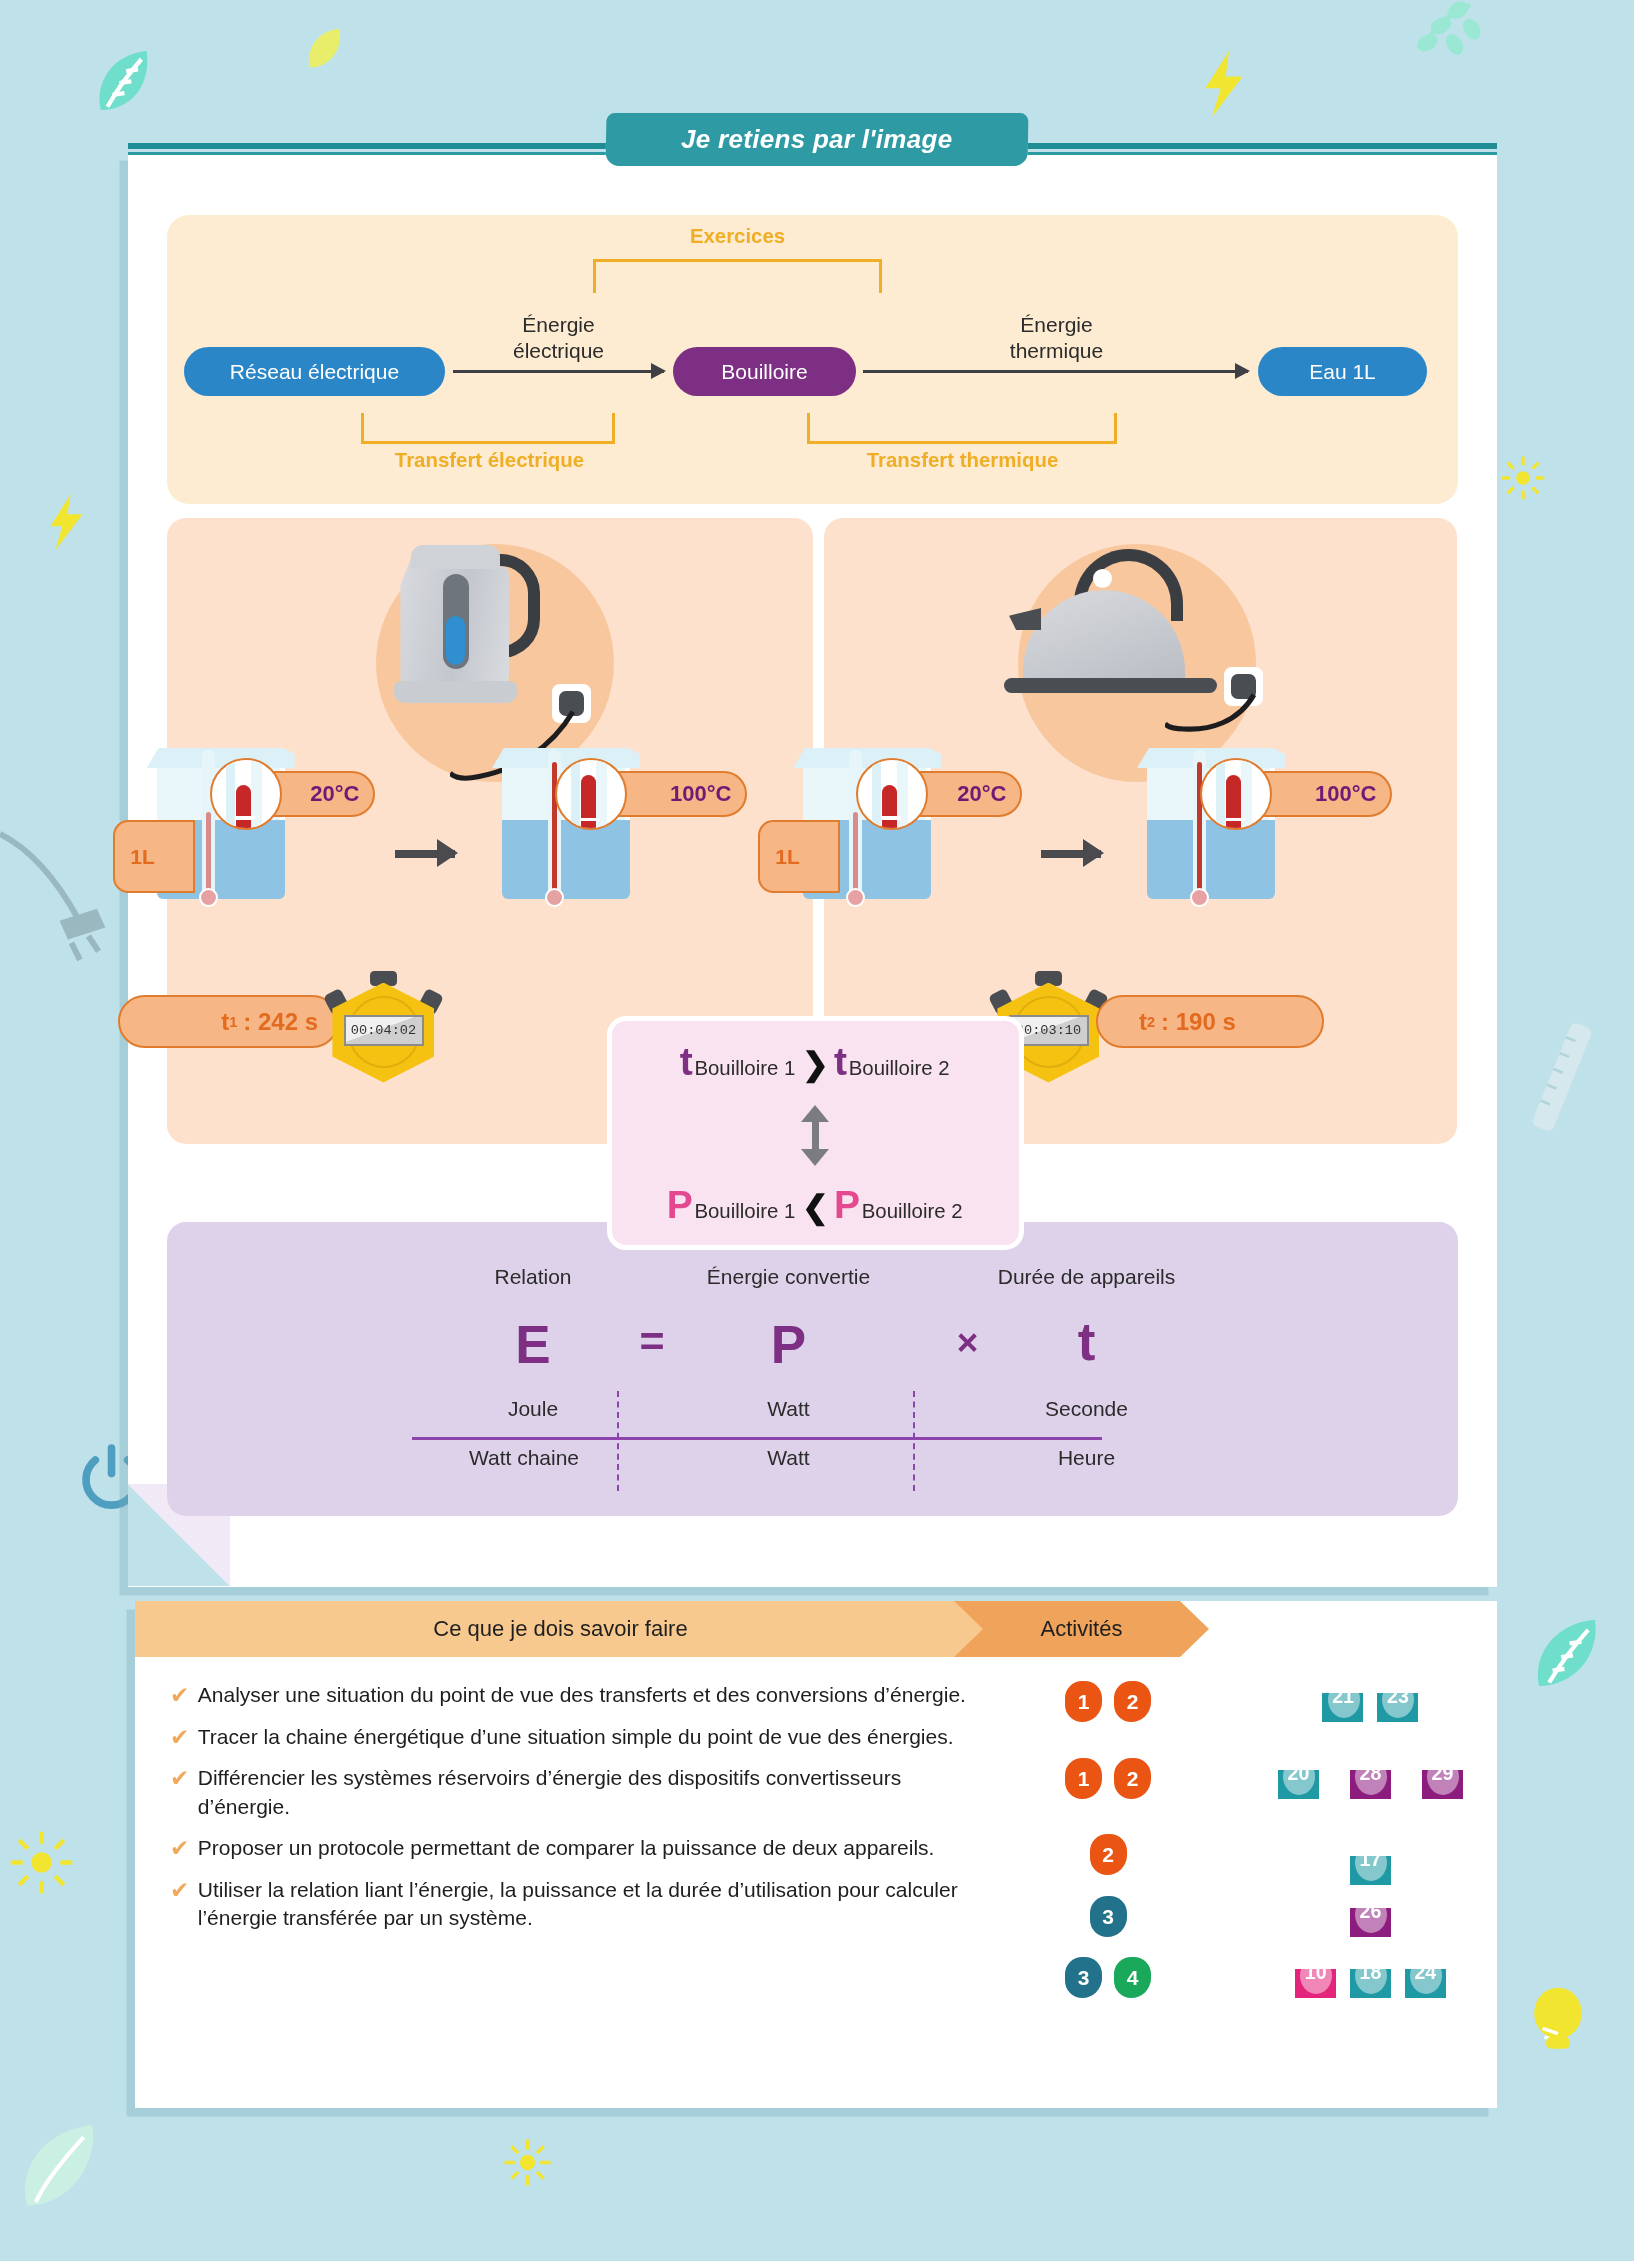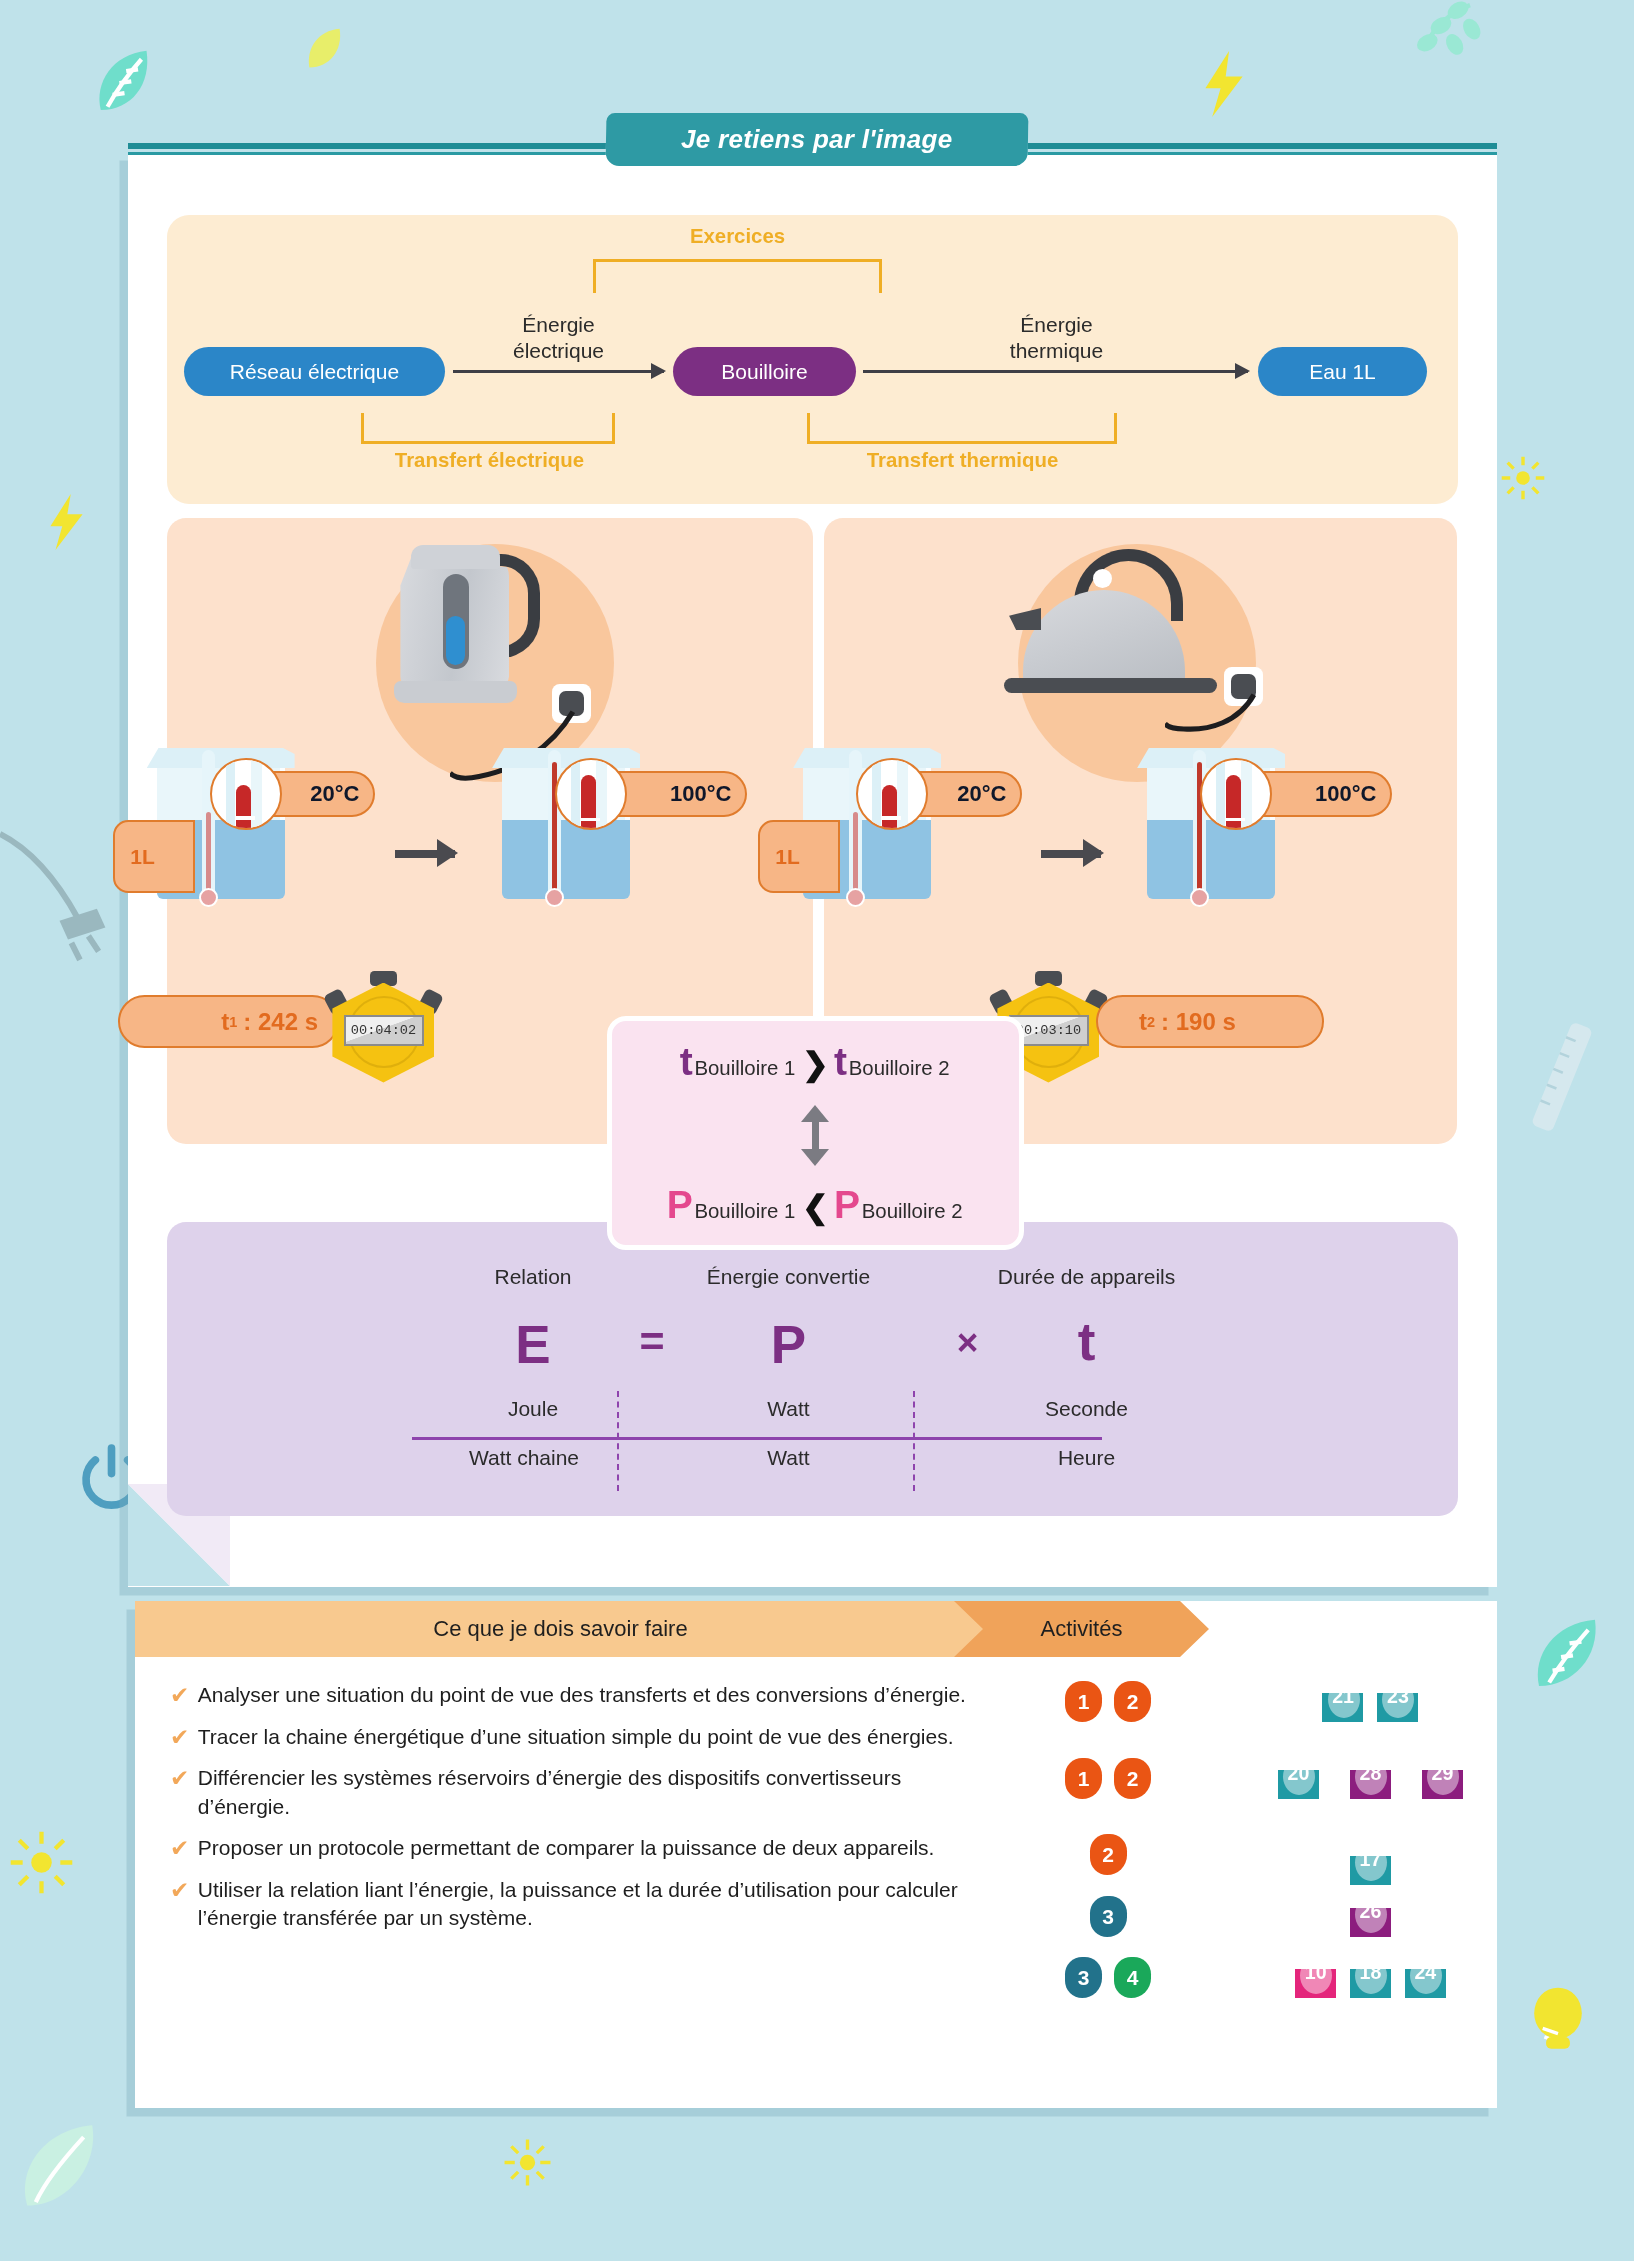--- a/index.html
+++ b/index.html
@@ -128,21 +128,21 @@
     position: absolute; left: 0; bottom: -6.8px; width: 19px; height: 19px;
     background: #e6a2a2; border-radius: 50%; border: 2.6px solid #fff;
   }
 
   
   .tbadge {
     position: absolute; height: 46px; border: 2.6px solid #e07c2d;
     background: #f7b686; border-radius: 25.5px;
     display: flex; align-items: center; justify-content: flex-end;
     padding-right: 13.6px;
-    color: #0f172a; font-size: 22px; font-weight: bold;
+    color: #701a75; font-size: 22px; font-weight: bold;
   }
   .mag {
     position: absolute; width: 72px; height: 72px; border-radius: 50%;
     background: #fff; border: 2.6px solid #e07c2d; overflow: hidden;
   }
   .mag .glass-l {
     position: absolute; left: 13.6px; top: 0; width: 9.4px; height: 100%;
     background: #dcf0f7;
   }
   .mag .glass-r {

